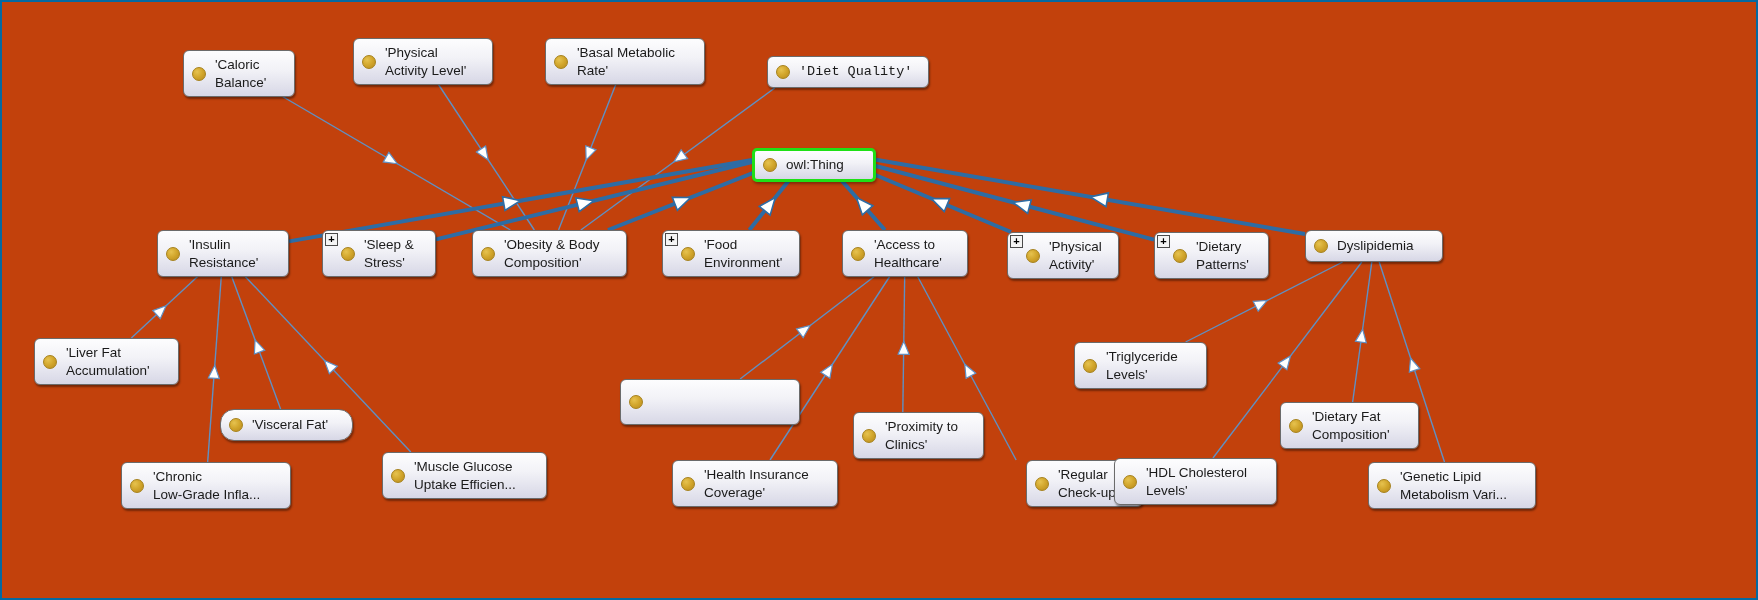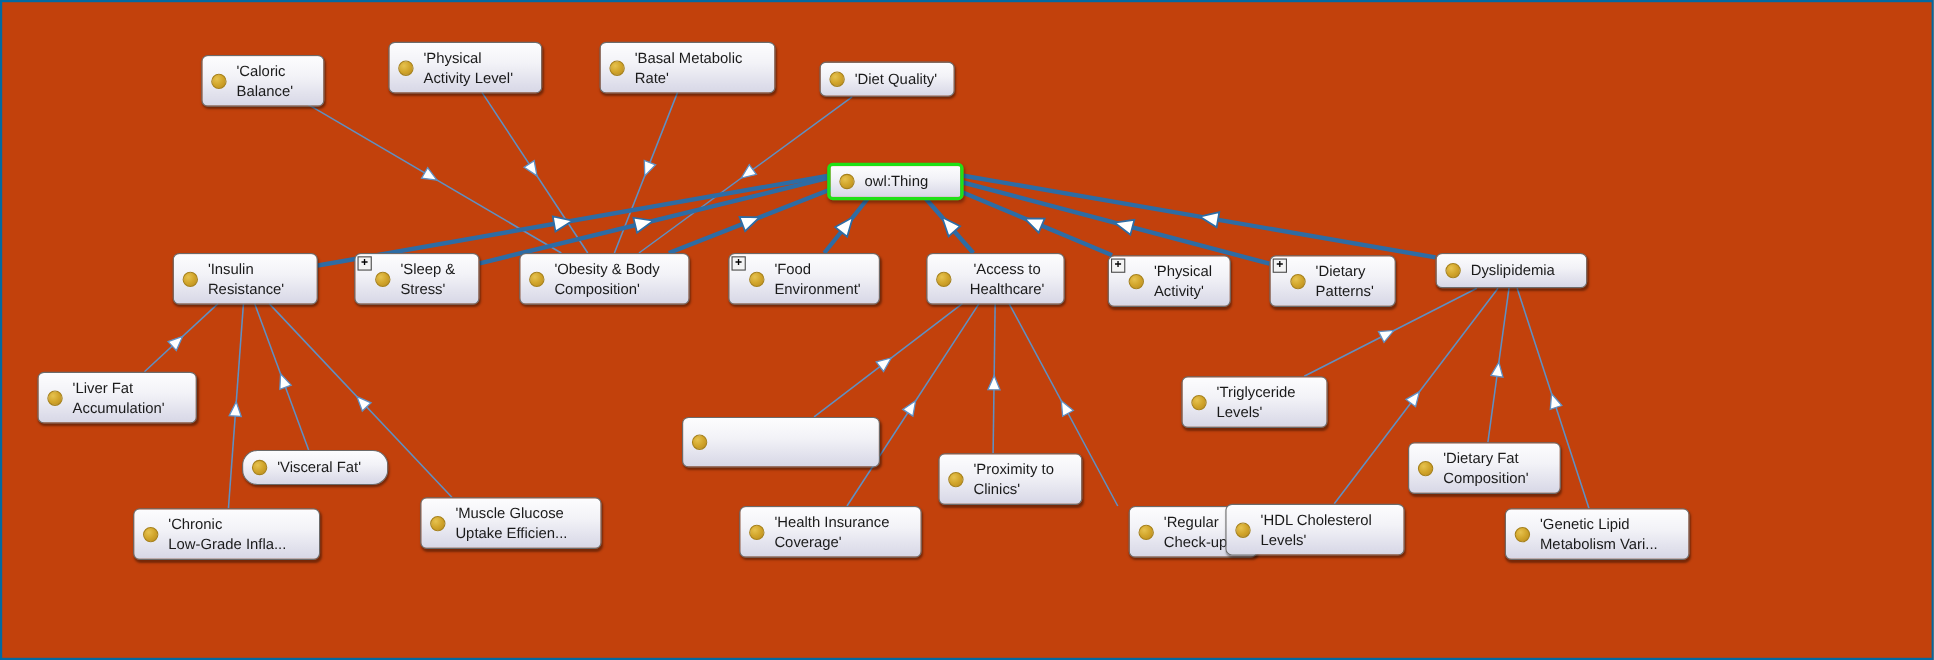--- a/index.html
+++ b/index.html
@@ -183,31 +183,31 @@
         <polygon points="1408.55230125523,356 1417.814210570497,366.6520906791002 1407.357023716369,370.0648964306565" fill="#ffffff" stroke="#5f90c4" stroke-width="1.2"></polygon>
       </g>
     </svg>
   <div id="node-layer">
       <div class="node" style="left: 181px; top: 48px; width: 112px; min-height: 42px;"><span class="bullet"></span><span class="label">'Caloric
 Balance'</span></div>
       <div class="node" style="left: 351px; top: 36px; width: 140px; min-height: 46px;"><span class="bullet"></span><span class="label">'Physical
 Activity Level'</span></div>
       <div class="node" style="left: 543px; top: 36px; width: 160px; min-height: 46px;"><span class="bullet"></span><span class="label">'Basal Metabolic
 Rate'</span></div>
-      <div class="node" style="left: 743px; top: 54px; width: 123px; min-height: 32px;"><span class="bullet"></span><span class="label">'Diet Quality'</span></div>
+      <div class="node" style="left: 765px; top: 54px; width: 162px; min-height: 32px; font-family: Liberation Mono, monospace;"><span class="bullet"></span><span class="label">'Diet Quality'</span></div>
       <div class="node selected" style="left: 750px; top: 131px; width: 124px; min-height: 32px;"><span class="bullet"></span><span class="label">owl:Thing</span></div>
       <div class="node" style="left: 155px; top: 228px; width: 132px; min-height: 46px;"><span class="bullet"></span><span class="label">'Insulin
 Resistance'</span></div>
       <div class="node has-plus" style="left: 320px; top: 228px; width: 114px; min-height: 46px;"><div class="plus">+</div><span class="bullet"></span><span class="label">'Sleep &amp;
 Stress'</span></div>
       <div class="node" style="left: 470px; top: 228px; width: 155px; min-height: 46px;"><span class="bullet"></span><span class="label">'Obesity &amp; Body
 Composition'</span></div>
       <div class="node has-plus" style="left: 660px; top: 228px; width: 138px; min-height: 46px;"><div class="plus">+</div><span class="bullet"></span><span class="label">'Food
 Environment'</span></div>
-      <div class="node" style="left: 840px; top: 228px; width: 126px; min-height: 46px; text-align: center;"><span class="bullet"></span><span class="label">'Access to
+      <div class="node" style="left: 840px; top: 228px; width: 126px; min-height: 46px;"><span class="bullet"></span><span class="label">'Access to
 Healthcare'</span></div>
       <div class="node has-plus" style="left: 1005px; top: 230px; width: 112px; min-height: 46px;"><div class="plus">+</div><span class="bullet"></span><span class="label">'Physical
 Activity'</span></div>
       <div class="node has-plus" style="left: 1152px; top: 230px; width: 115px; min-height: 46px;"><div class="plus">+</div><span class="bullet"></span><span class="label">'Dietary
 Patterns'</span></div>
       <div class="node" style="left: 1303px; top: 228px; width: 138px; min-height: 32px;"><span class="bullet"></span><span class="label">Dyslipidemia</span></div>
       <div class="node" style="left: 32px; top: 336px; width: 145px; min-height: 46px;"><span class="bullet"></span><span class="label">'Liver Fat
 Accumulation'</span></div>
       <div class="node" style="left: 218px; top: 407px; width: 133px; min-height: 32px; border-radius: 14px;"><span class="bullet"></span><span class="label">'Visceral Fat'</span></div>
       <div class="node" style="left: 119px; top: 460px; width: 170px; min-height: 46px;"><span class="bullet"></span><span class="label">'Chronic

